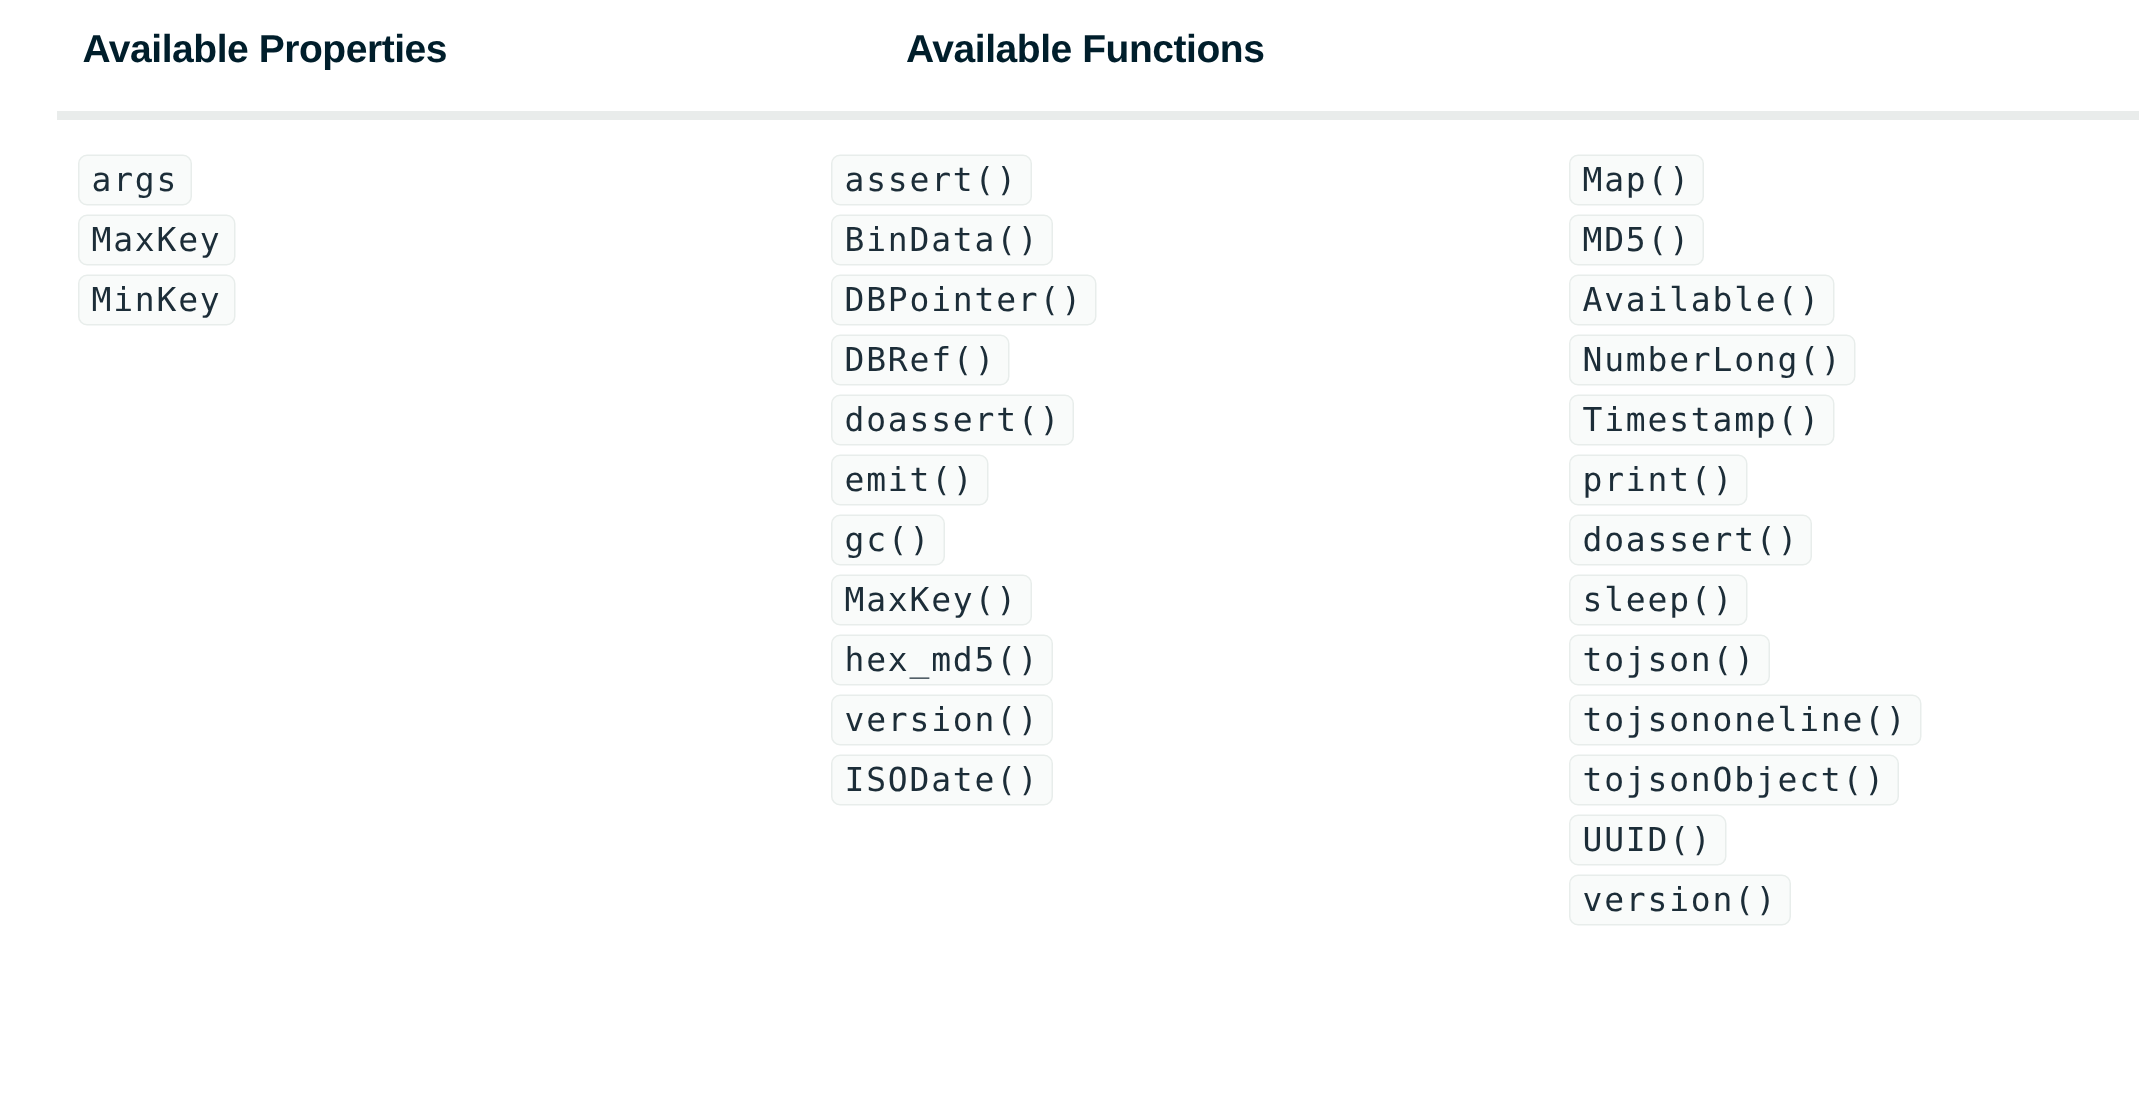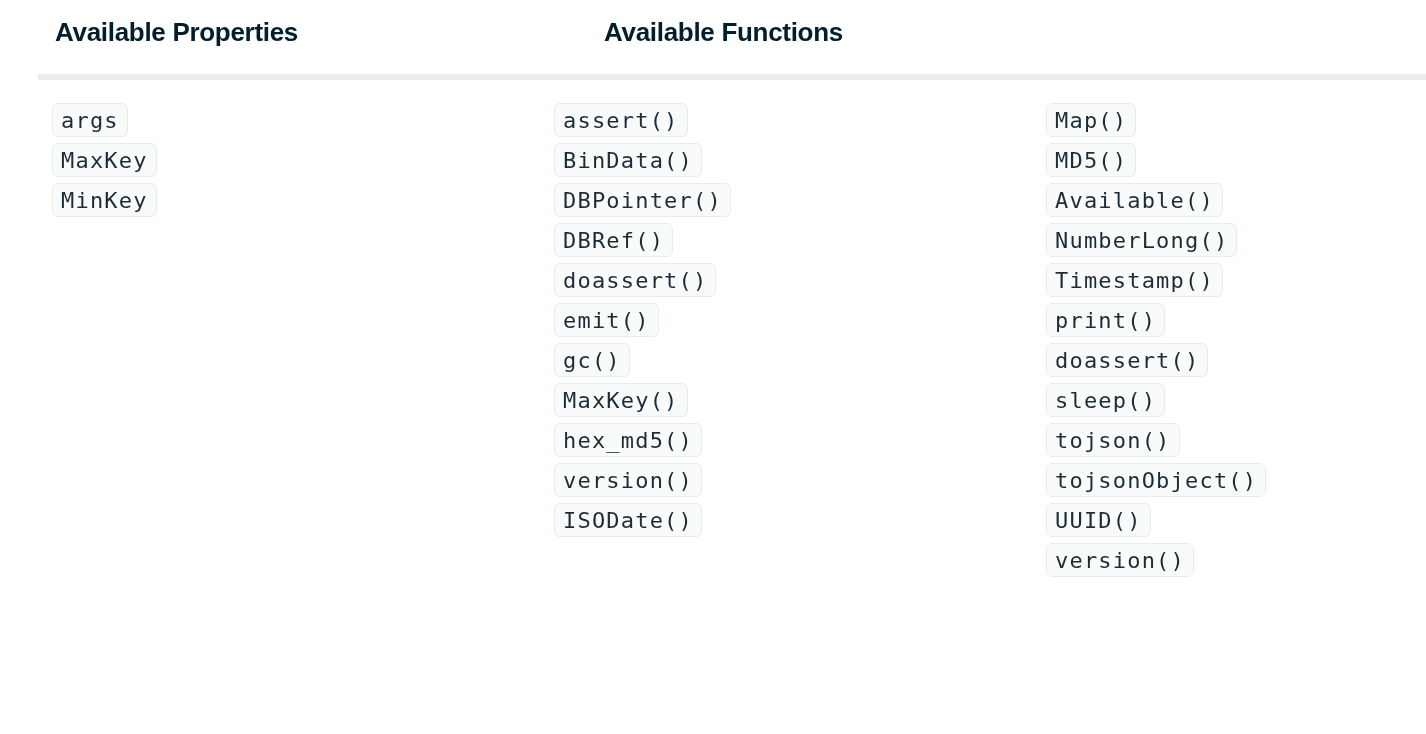--- a/index.html
+++ b/index.html
@@ -101,19 +101,20 @@
     <div class="chip-col">
         <code class="chip">Map()</code>
         <code class="chip">MD5()</code>
         <code class="chip">Available()</code>
         <code class="chip">NumberLong()</code>
         <code class="chip">Timestamp()</code>
         <code class="chip">print()</code>
         <code class="chip">doassert()</code>
         <code class="chip">sleep()</code>
         <code class="chip">tojson()</code>
+        <code class="chip">tojsononeline()</code>
         <code class="chip">tojsonObject()</code>
         <code class="chip">UUID()</code>
         <code class="chip">version()</code>
       </div>
   </div>
 
 </div>
 
 </body></html>

